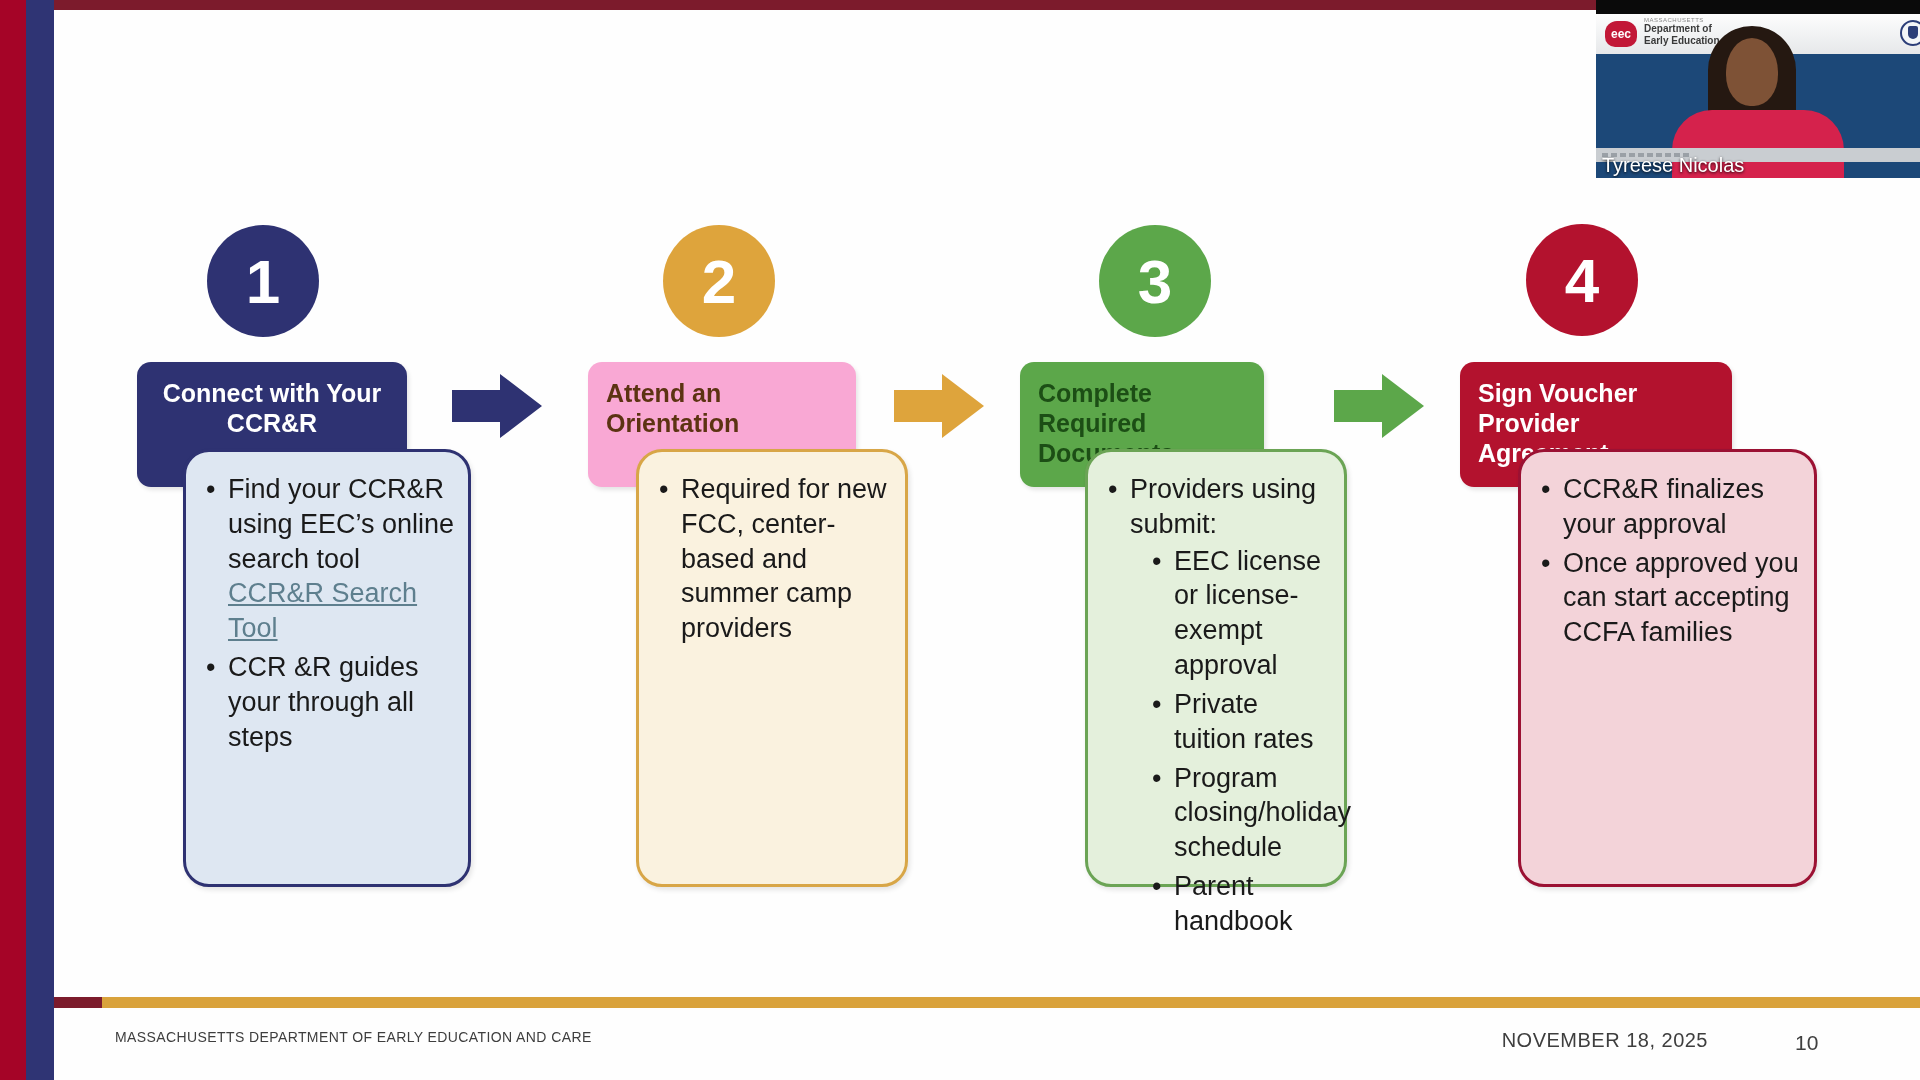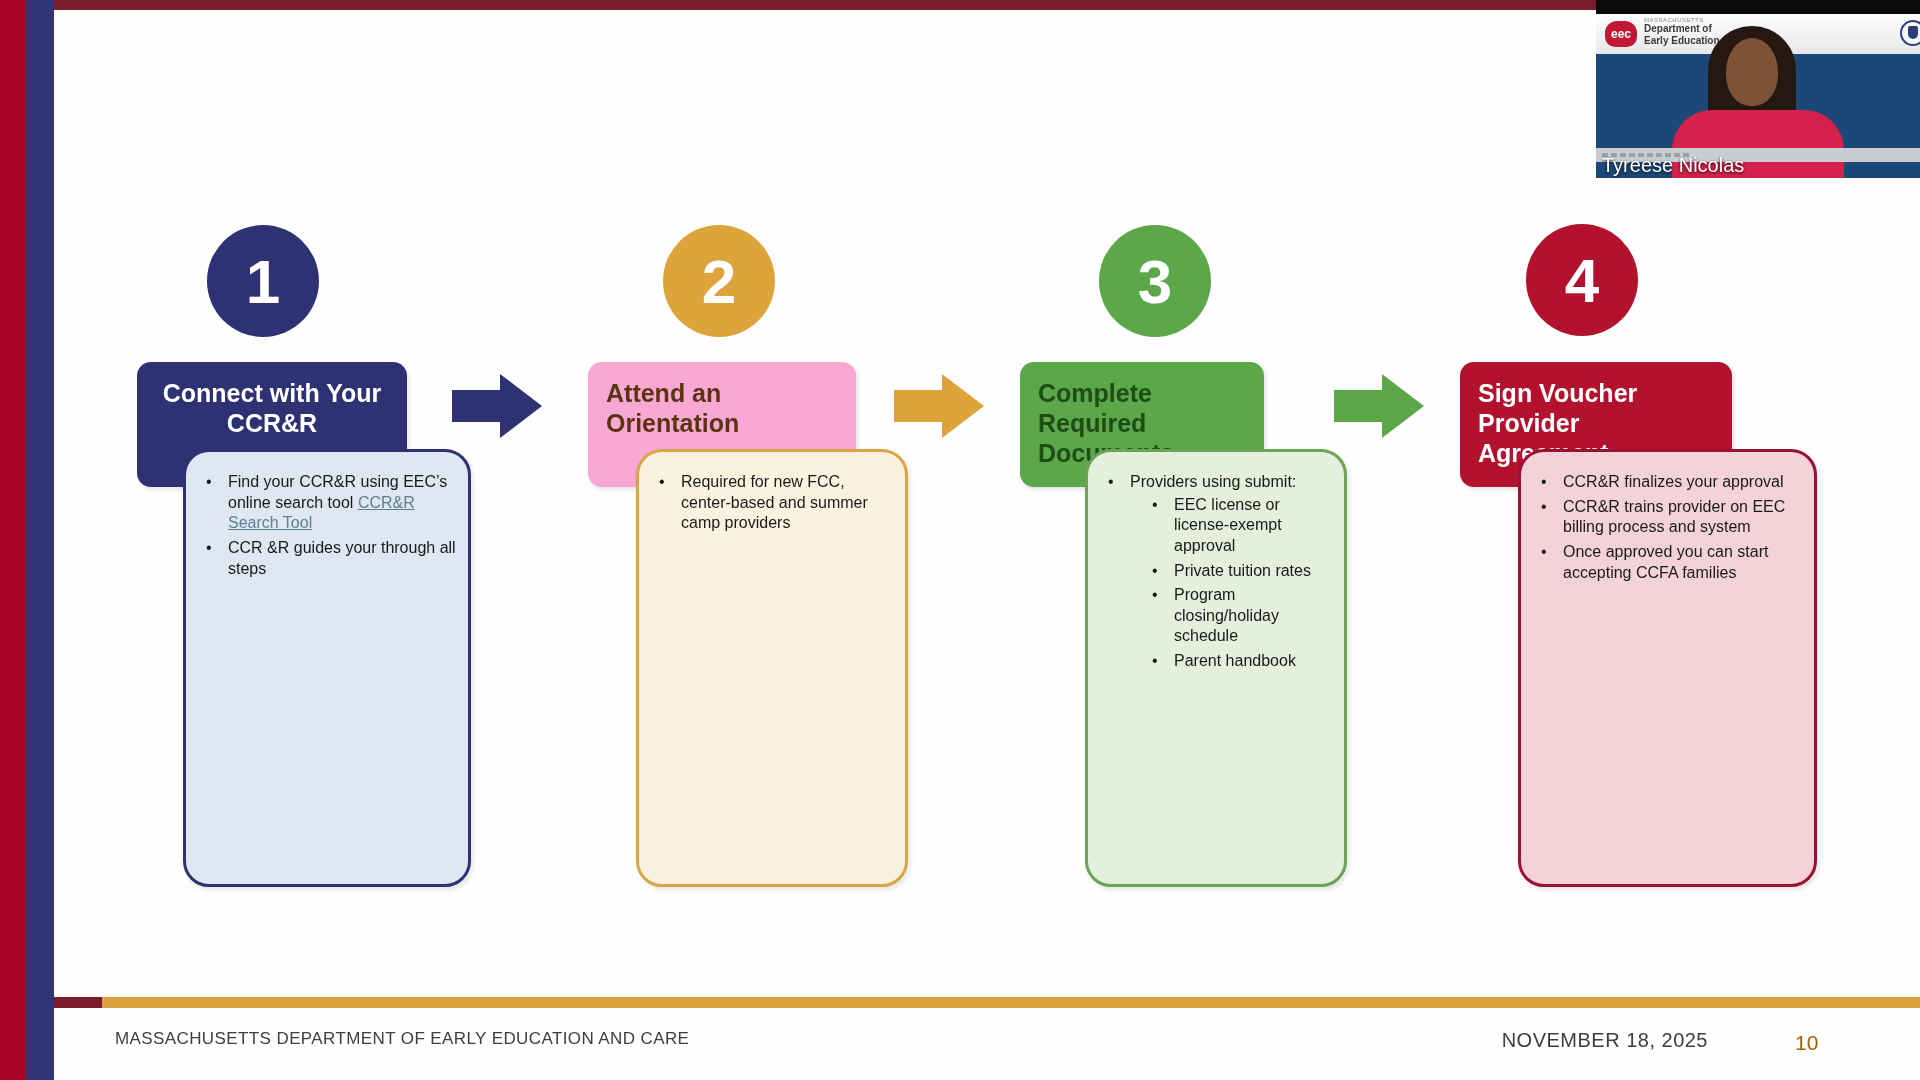--- a/index.html
+++ b/index.html
@@ -39,21 +39,21 @@
   }
   .h1 { left:137px;  width:270px; background:#2E3272; color:#FFFFFF;text-align:center; }
   .h2 { left:588px;  width:268px; background:#f9a8d4; color:#5C3312; }
   .h3 { left:1020px; width:244px; background:#5CA74A; color:#1C4E15; }
   .h4 { left:1460px; width:272px; background:#B3122E; color:#FFFFFF; }
 
   
   .content {
     position:absolute; top:449px; height:438px; border-radius:26px;
     border:3px solid; box-sizing:border-box; z-index:2;
-    padding:20px 8px 6px 10px; font-size:16px; line-height:1.29; color:#1A1A1A;
+    padding:20px 8px 6px 10px; font-size:27px; line-height:1.29; color:#1A1A1A;
     box-shadow:2px 3px 5px rgba(0,0,0,0.10);
   }
   .ct1 { left:183px;  width:288px; background:#DEE7F2; border-color:#2E3272; }
   .ct2 { left:636px;  width:272px; background:#FAF2DF; border-color:#D8A647; }
   .ct3 { left:1085px; width:262px; background:#E4F0DC; border-color:#6BA455; }
   .ct4 { left:1518px; width:299px; background:#F3D3D9; border-color:#9B1133; }
 
   .content ul { list-style:none; margin:0; padding:0 0 0 8px; }
   .content li { position:relative; padding-left:24px; margin-bottom:4px; }
   .content li::before { content:"\2022"; position:absolute; left:2px; top:0; }
@@ -62,23 +62,23 @@
 
   
   .arrow { position:absolute; top:374px; width:90px; height:64px; z-index:1; }
   .a1 { left:452px; }
   .a2 { left:894px; }
   .a3 { left:1334px; }
 
   
   .gold-line   { position:absolute; left:0;  top:997px; width:1920px; height:11px; background:#D9A23B; z-index:3; }
   .maroon-line { position:absolute; left:54px; top:997px; width:48px; height:11px; background:#7C1B2C; z-index:4; }
-  .footer-text { position:absolute; left:115px; top:1029px; font-size:17px; color:#3E3E3E; letter-spacing:0.4px; }
+  .footer-text { position:absolute; left:115px; top:1029px; font-size:14px; color:#3E3E3E; letter-spacing:0.4px; }
   .footer-date { position:absolute; left:1430px; top:1029px; width:278px; text-align:right; font-size:20px; color:#3E3E3E; letter-spacing:0.5px; }
-  .footer-page { position:absolute; left:1795px; top:1031px; font-size:21px; color:#a16207; }
+  .footer-page { position:absolute; left:1795px; top:1031px; font-size:21px; color:#404040; }
 
   
   .video { position:absolute; left:1596px; top:0; width:366px; height:178px; background:#1C4878; overflow:hidden; z-index:10; }
   .v-topbar { position:absolute; top:0; left:0; width:100%; height:14px; background:#0A0A0A; }
   .v-banner { position:absolute; top:14px; left:0; width:100%; height:40px;
               background:linear-gradient(#FDFDFD,#E6E8EA); }
   .eec-logo { position:absolute; left:9px; top:7px; width:32px; height:26px; background:#C21837;
               border-radius:12px 12px 10px 10px; color:#fff; font-size:12px; font-weight:bold;
               display:flex; align-items:center; justify-content:center; }
   .org { position:absolute; left:48px; top:3px; color:#3A3A3A; }
@@ -161,21 +161,20 @@
           <li>Program closing/holiday schedule</li>
           <li>Parent handbook</li>
         </ul>
       </li>
     </ul>
   </div>
 
   <div class="content ct4">
     <ul>
       <li>CCR&amp;R finalizes your approval</li>
-      <li>CCR&amp;R trains provider on EEC billing process and system</li>
       <li>Once approved you can start accepting CCFA families</li>
     </ul>
   </div>
 
   <div class="gold-line"></div>
   <div class="maroon-line"></div>
   <div class="footer-text">MASSACHUSETTS DEPARTMENT OF EARLY EDUCATION AND CARE</div>
   <div class="footer-date">NOVEMBER 18, 2025</div>
   <div class="footer-page">10</div>
 

